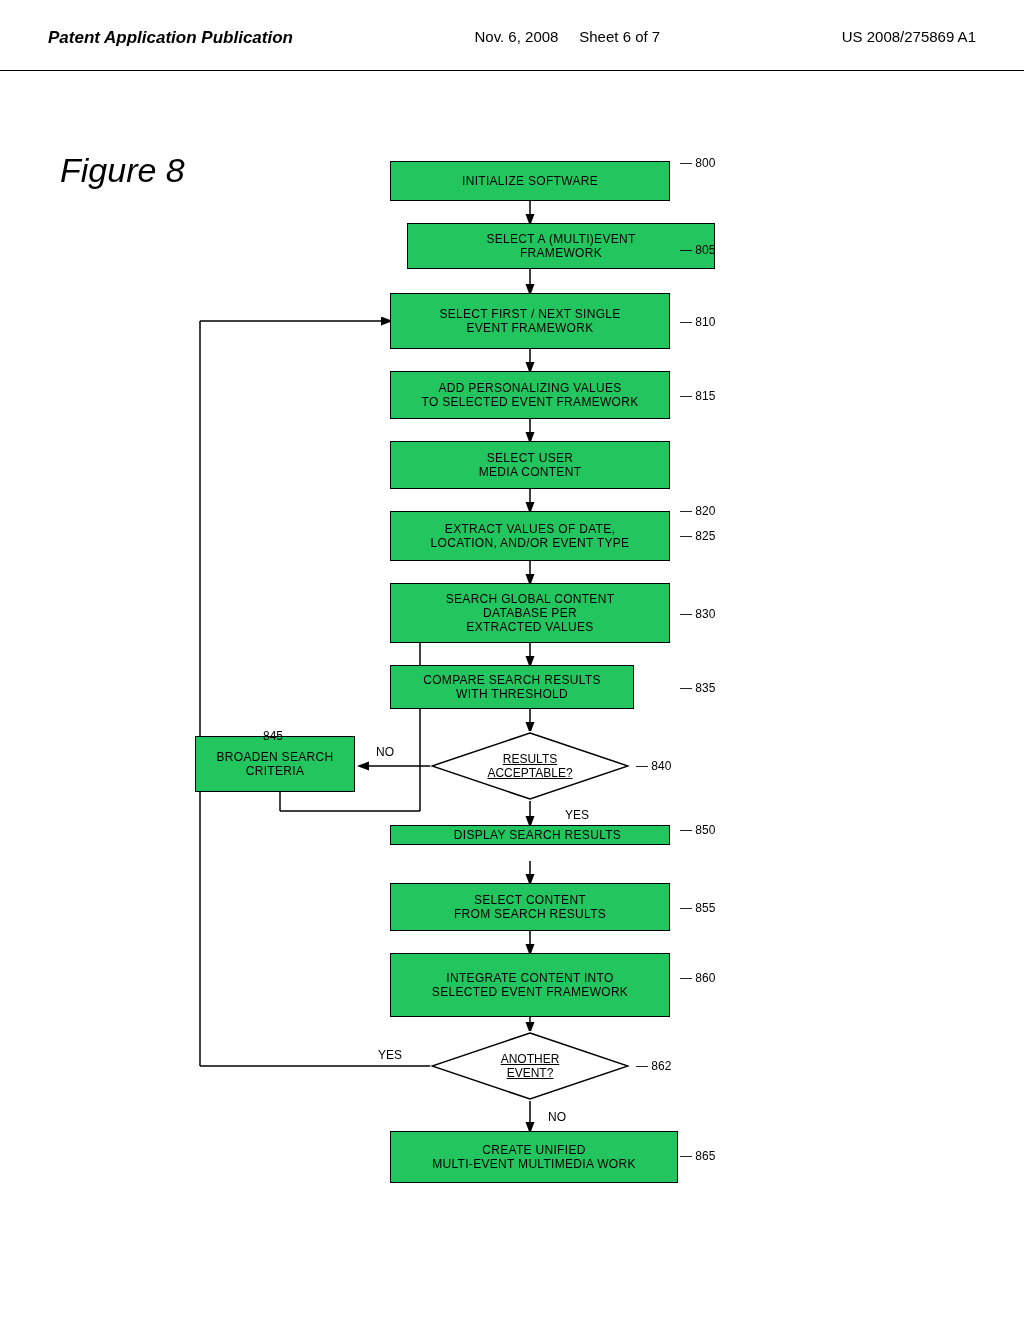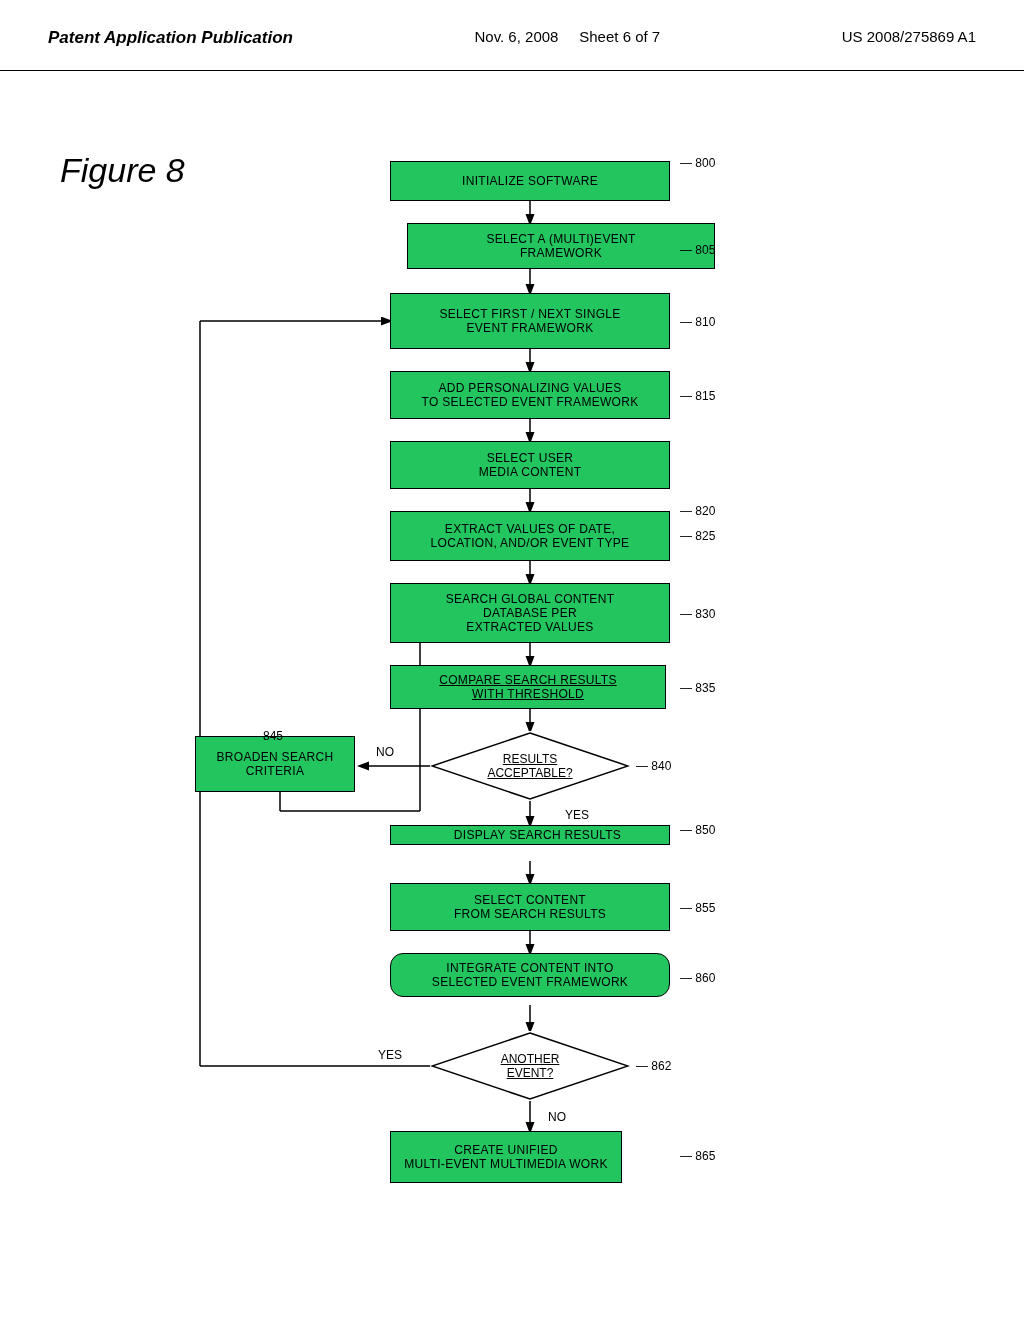--- a/index.html
+++ b/index.html
@@ -215,21 +215,21 @@
     <span>— </span><span>825</span>
   </div>
 
   <div class="fc-box" style="left:390px; top:512px; width:280px; height:60px;">
     <span>SEARCH GLOBAL CONTENT<br>DATABASE PER<br>EXTRACTED VALUES</span>
   </div>
   <div class="ref-num" style="left:680px; top:536px;">
     <span>— </span><span>830</span>
   </div>
 
-  <div class="fc-box" style="left:390px; top:594px; width:276px; height:44px;text-decoration:underline;">
+  <div class="fc-box" style="left:390px; top:594px; width:244px; height:44px;">
     <span>COMPARE SEARCH RESULTS<br>WITH THRESHOLD</span>
   </div>
   <div class="ref-num" style="left:680px; top:610px;">
     <span>— </span><span>835</span>
   </div>
 
   <div class="fc-diamond" style="left:430px; top:660px; width:200px; height:70px;">
     <svg class="fc-diamond-shape" viewBox="0 0 200 70" xmlns="http://www.w3.org/2000/svg">
       <polygon points="100,2 198,35 100,68 2,35" fill="white" stroke="black" stroke-width="1.5"></polygon>
     </svg>
@@ -253,37 +253,37 @@
     <span>— </span><span>850</span>
   </div>
 
   <div class="fc-box" style="left:390px; top:812px; width:280px; height:48px;">
     <span>SELECT CONTENT<br>FROM SEARCH RESULTS</span>
   </div>
   <div class="ref-num" style="left:680px; top:830px;">
     <span>— </span><span>855</span>
   </div>
 
-  <div class="fc-box" style="left:390px; top:882px; width:280px; height:44px;border-radius:13px;">
+  <div class="fc-box" style="left:390px; top:882px; width:280px; height:64px;">
     <span>INTEGRATE CONTENT INTO<br>SELECTED EVENT FRAMEWORK</span>
   </div>
   <div class="ref-num" style="left:680px; top:900px;">
     <span>— </span><span>860</span>
   </div>
 
   <div class="fc-diamond" style="left:430px; top:960px; width:200px; height:70px;">
     <svg class="fc-diamond-shape" viewBox="0 0 200 70" xmlns="http://www.w3.org/2000/svg">
       <polygon points="100,2 198,35 100,68 2,35" fill="white" stroke="black" stroke-width="1.5"></polygon>
     </svg>
     <div class="fc-diamond-text">ANOTHER<br>EVENT?</div>
   </div>
   <div class="ref-num" style="left:636px; top:988px;">
     <span>— </span><span>862</span>
   </div>
 
-  <div class="fc-box" style="left:390px; top:1060px; width:232px; height:52px;">
+  <div class="fc-box" style="left:390px; top:1060px; width:288px; height:52px;">
     <span>CREATE UNIFIED<br>MULTI-EVENT MULTIMEDIA WORK</span>
   </div>
   <div class="ref-num" style="left:680px; top:1078px;">
     <span>— </span><span>865</span>
   </div>
 
 </div>
 
 </body></html>

